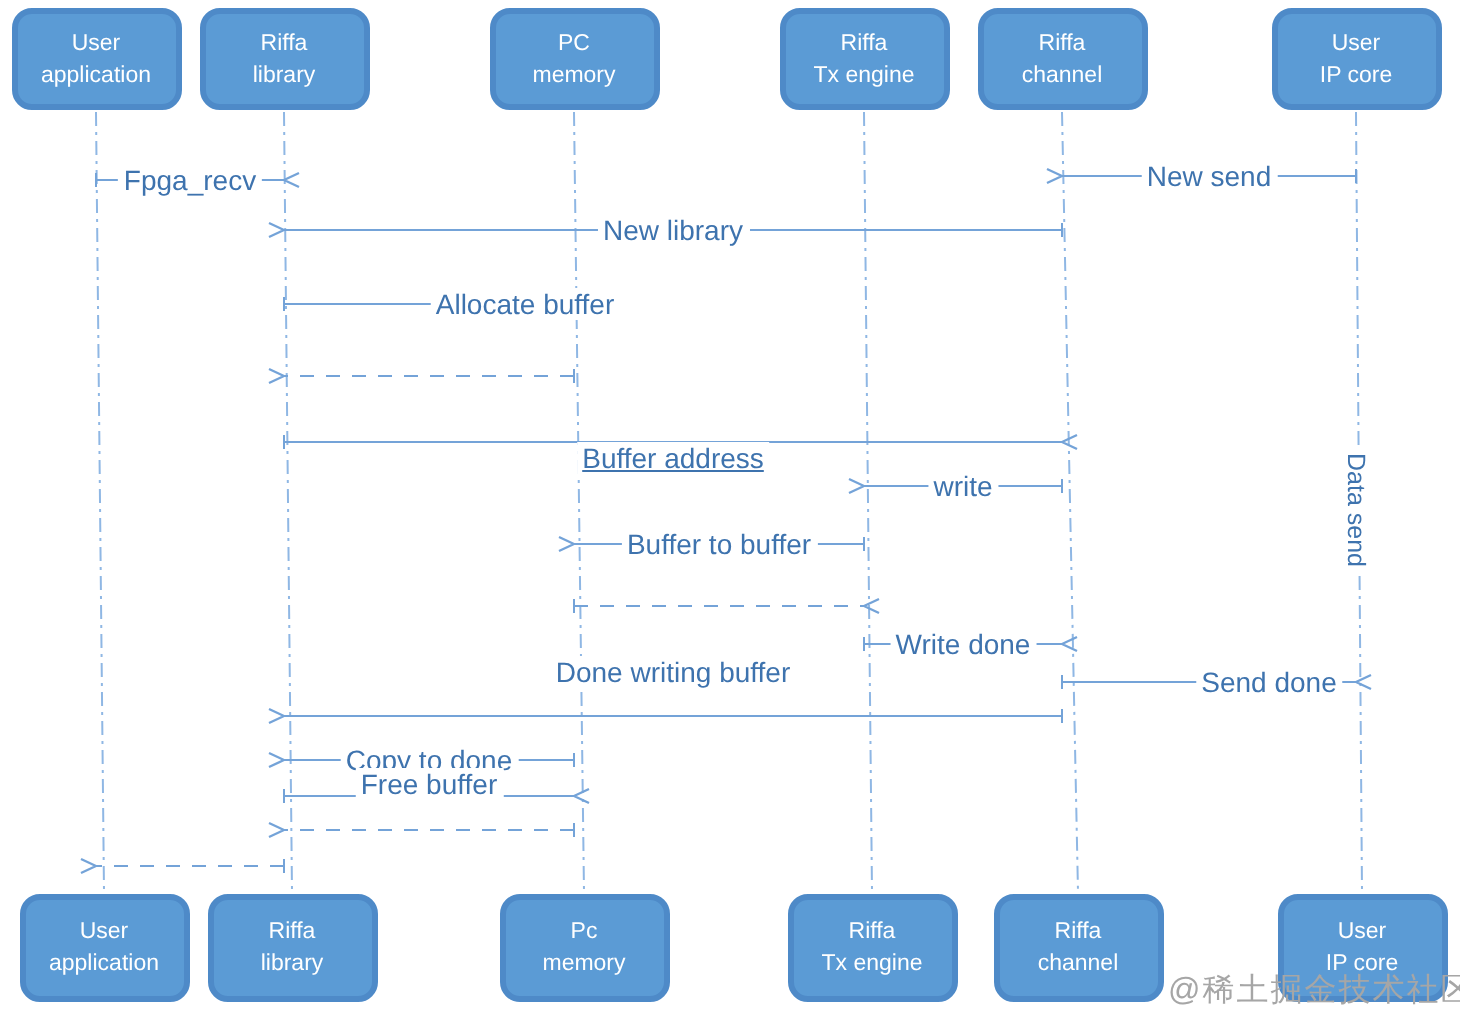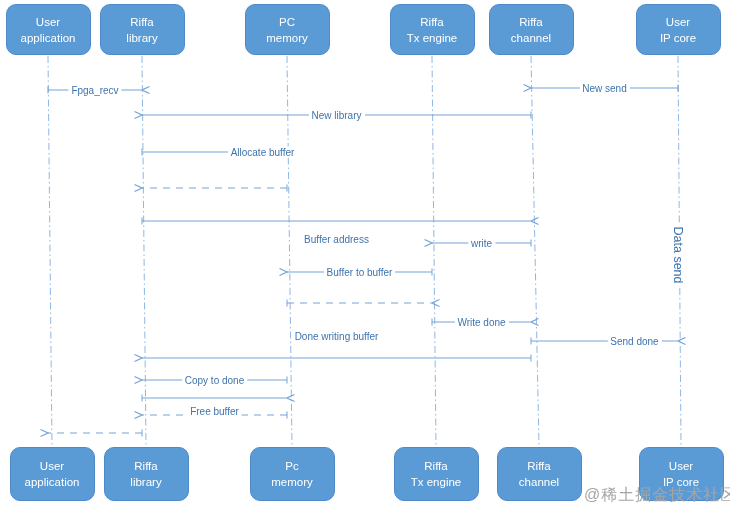--- a/index.html
+++ b/index.html
@@ -4,33 +4,33 @@
 <style>
   html,body{margin:0;padding:0;background:#ffffff;}
   .canvas{
     position:relative;width:730px;height:509px;background:#ffffff;overflow:hidden;
     font-family:"Liberation Sans", sans-serif;
   }
   #diagram-svg{position:absolute;left:0;top:0;}
   .actor-box{
     position:absolute;
     background:#5B9BD5;
-    border:1px solid #1d4ed8;
+    border:3px solid #1d4ed8;
     border-radius:10px;
     color:#ffffff;
     display:flex;flex-direction:column;align-items:center;justify-content:center;
     font-size:11.5px;line-height:16px;text-align:center;
     box-sizing:border-box;
   }
   .msg-label{
     position:absolute;
     transform:translate(-50%,-50%);
     background:#ffffff;
     color:#3E73AE;
-    font-size:10px;
+    font-size:14px;
     padding:0 3px;
     white-space:nowrap;
   }
   .vlabel{
     position:absolute;
     transform:translate(-50%,-50%) rotate(90deg);
     background:#ffffff;
     color:#3E73AE;
     font-size:12.5px;
     padding:0 4px;
@@ -189,24 +189,24 @@
       <div class="actor-box" style="left: 638.5px; top: 447px; width: 85px; height: 54px; background: rgb(91, 155, 213); border-color: rgb(78, 138, 200);">
         <span>User</span>
         <span>IP core</span>
       </div>
     </div>
   <div id="labels-layer">
       <span class="msg-label" style="left: 95px; top: 90px;">Fpga_recv</span>
       <span class="msg-label" style="left: 604.5px; top: 88px;">New send</span>
       <span class="msg-label" style="left: 336.5px; top: 115px;">New library</span>
       <span class="msg-label" style="left: 214.5px; top: 152px; margin-left: 48px;">Allocate buffer</span>
-      <span class="msg-label" style="left: 336.5px; top: 239px;">Buffer address</span>
+      <span class="msg-label" style="left: 336.5px; top: 229px; text-decoration: underline;">Buffer address</span>
       <span class="msg-label" style="left: 481.5px; top: 243px;">write</span>
       <span class="msg-label" style="left: 359.5px; top: 272px;">Buffer to buffer</span>
       <span class="msg-label" style="left: 481.5px; top: 322px;">Write done</span>
       <span class="msg-label" style="left: 604.5px; top: 341px; margin-left: 30px;">Send done</span>
       <span class="msg-label" style="left: 336.5px; top: 336px;">Done writing buffer</span>
       <span class="msg-label" style="left: 214.5px; top: 380px;">Copy to done</span>
-      <span class="msg-label" style="left: 214.5px; top: 411px;">Free buffer</span>
+      <span class="msg-label" style="left: 214.5px; top: 392px;">Free buffer</span>
     </div>
   <div class="vlabel" id="vlabel" style="left: 678px; top: 255px;">Data send</div>
   <div class="watermark">@稀土掘金技术社区</div>
 </div>
 
 </body></html>

